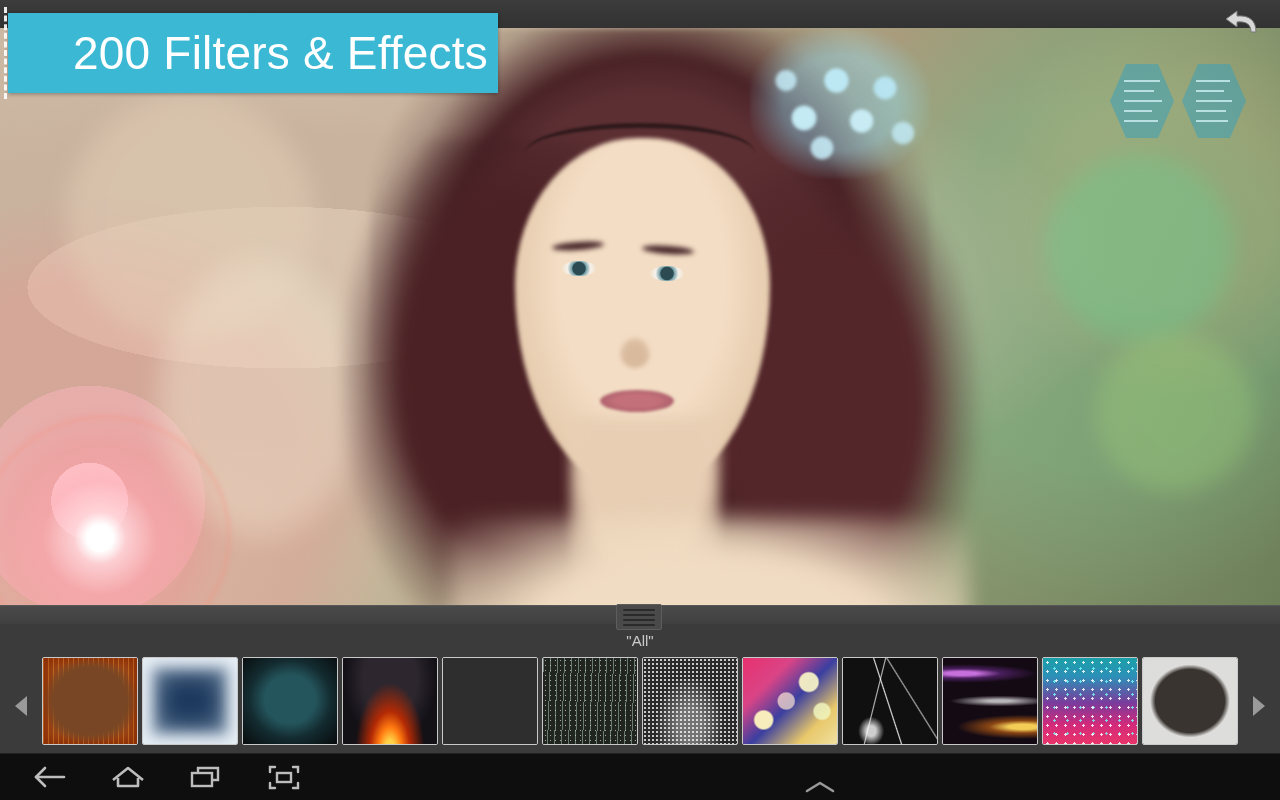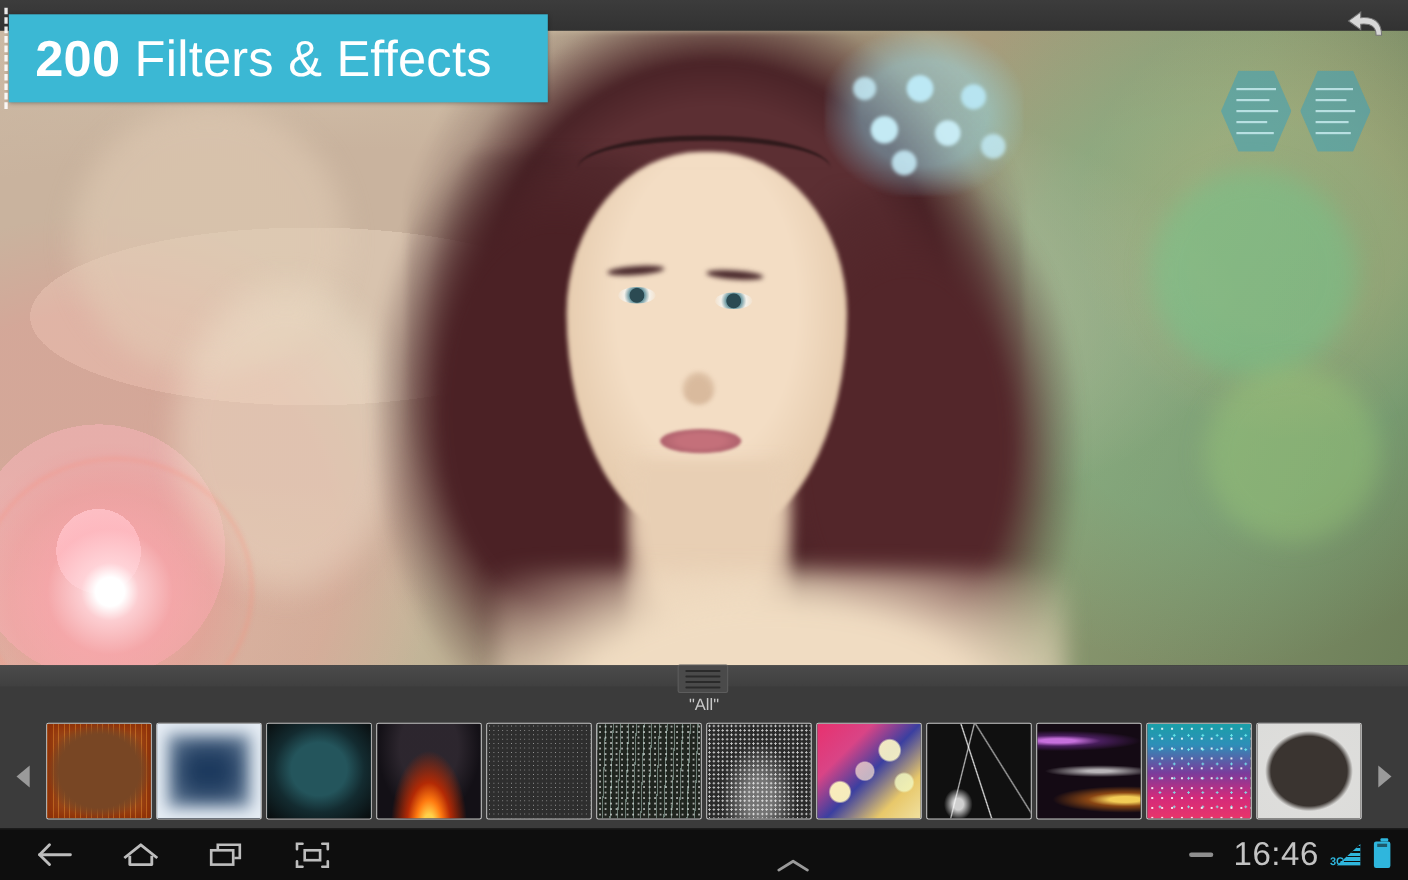--- a/index.html
+++ b/index.html
@@ -129,21 +129,21 @@
     box-shadow:0 1px 4px rgba(0,0,0,.35);
   }
   .banner-dash{
     position:absolute; left:-4px; top:-6px; width:0; height:92px;
     border-left:3px dashed rgba(255,255,255,.9);
   }
   .banner-text{
     color:#fff; font-size:46px; padding-left:24px; white-space:nowrap;
     letter-spacing:.2px;
   }
-  .banner-text b{ font-weight:bold; }
+  .banner-text b{ font-weight:normal;margin-left:41px; }
   .banner-text span{ font-weight:normal;margin-top:16px; }
 
   
   .undo-btn{
     position:absolute; right:16px; top:4px; width:44px; height:40px;
     display:flex; align-items:center; justify-content:center;
   }
 
   
   .filter-panel{
@@ -435,25 +435,15 @@
     </div>
 
     <div class="nav-center">
       <div class="chevron-up">
         <svg width="34" height="14" viewBox="0 0 34 14">
           <path d="M4 11 L17 3 L30 11" fill="none" stroke="#9a9a9a" stroke-width="2.6" stroke-linecap="round" stroke-linejoin="round"></path>
         </svg>
       </div>
     </div>
 
-    <div class="nav-right">
-      <div class="minus"></div>
-      <div class="clock">16:46</div>
-      <div class="signal">
-        <div class="bars"></div>
-        <div class="slash"></div>
-        <div class="g3">3G</div>
-      </div>
-      <div class="battery"></div>
-    </div>
   </div>
 
 </div>
 
 </body></html>

